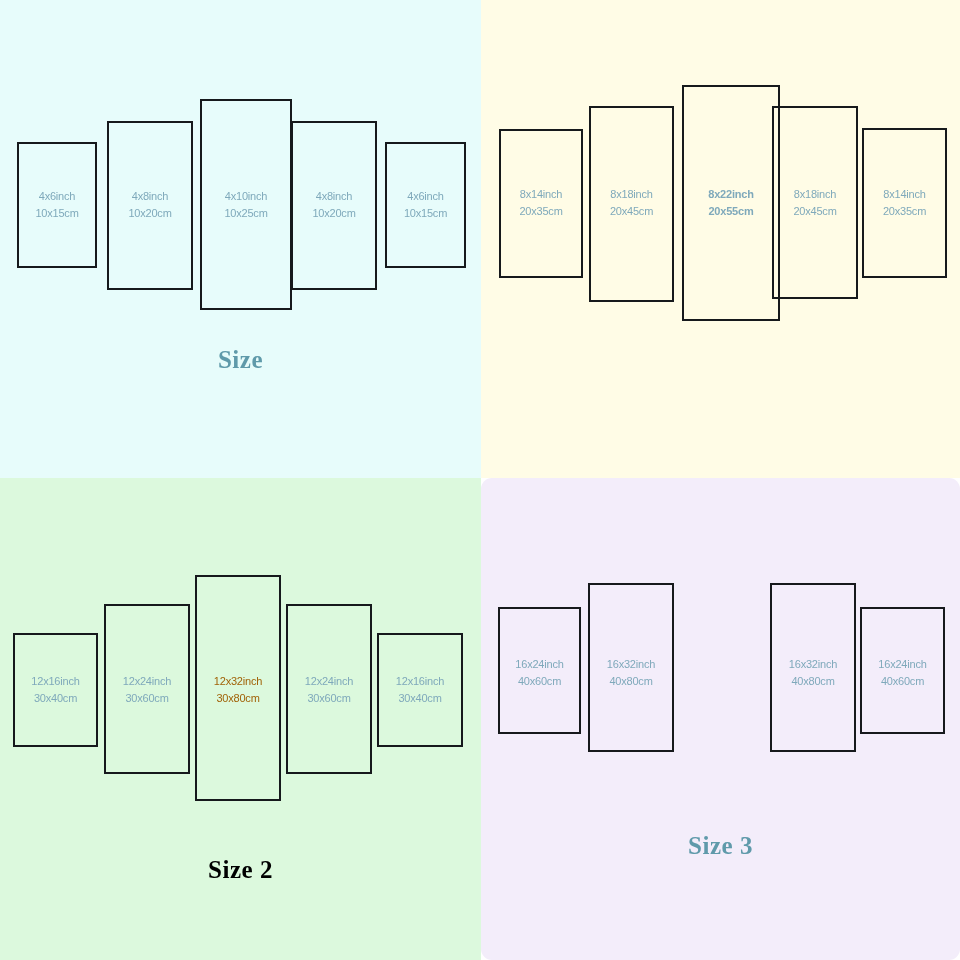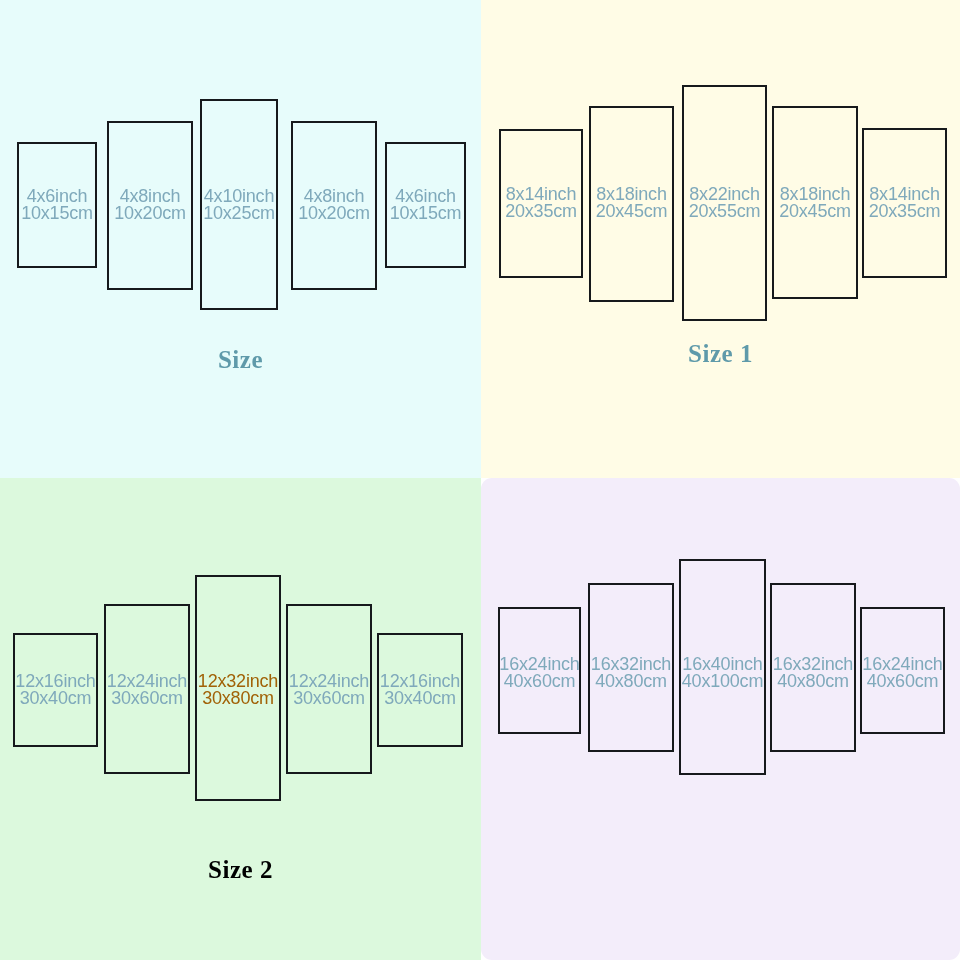--- a/index.html
+++ b/index.html
@@ -37,21 +37,21 @@
     border: 2px solid #16191c;
     background: transparent;
   }
   .panel-label {
     position: absolute;
     left: -6px;
     right: -6px;
     text-align: center;
     color: #7fa9bb;
     font-family: "Liberation Sans", sans-serif;
-    font-size: 18px;
+    font-size: 11px;
     line-height: 17px;
     letter-spacing: -0.2px;
     white-space: nowrap;
   }
   .panel-label .ln { display: block; }
   .quad-title {
     position: absolute;
     left: 0;
     width: 100%;
     text-align: center;
@@ -73,21 +73,21 @@
             <span class="ln">4x6inch</span>
             <span class="ln">10x15cm</span>
           </div>
         </div>
         <div class="panel" style="left: 107px; top: 121px; width: 86px; height: 169px; border-color: rgb(22, 25, 28);">
           <div class="panel-label" style="top: 65px; color: rgb(127, 169, 187);">
             <span class="ln">4x8inch</span>
             <span class="ln">10x20cm</span>
           </div>
         </div>
-        <div class="panel" style="left: 200px; top: 99px; width: 78px; height: 211px; border-color: rgb(22, 25, 28);">
+        <div class="panel" style="left: 200px; top: 99px; width: 92px; height: 211px; border-color: rgb(22, 25, 28);">
           <div class="panel-label" style="top: 87px; color: rgb(127, 169, 187);">
             <span class="ln">4x10inch</span>
             <span class="ln">10x25cm</span>
           </div>
         </div>
         <div class="panel" style="left: 291px; top: 121px; width: 86px; height: 169px; border-color: rgb(22, 25, 28);">
           <div class="panel-label" style="top: 65px; color: rgb(127, 169, 187);">
             <span class="ln">4x8inch</span>
             <span class="ln">10x20cm</span>
           </div>
@@ -108,40 +108,39 @@
             <span class="ln">8x14inch</span>
             <span class="ln">20x35cm</span>
           </div>
         </div>
         <div class="panel" style="left: 108px; top: 106px; width: 85px; height: 196px; border-color: rgb(22, 25, 28);">
           <div class="panel-label" style="top: 78px; color: rgb(127, 169, 187);">
             <span class="ln">8x18inch</span>
             <span class="ln">20x45cm</span>
           </div>
         </div>
-        <div class="panel" style="left: 201px; top: 85px; width: 85px; height: 236px; border-color: rgb(22, 25, 28);">
+        <div class="panel" style="left: 201px; top: 85px; width: 98px; height: 236px; border-color: rgb(22, 25, 28); font-weight: bold;">
           <div class="panel-label" style="top: 99px; color: rgb(127, 169, 187);">
             <span class="ln">8x22inch</span>
             <span class="ln">20x55cm</span>
           </div>
         </div>
         <div class="panel" style="left: 291px; top: 106px; width: 86px; height: 193px; border-color: rgb(22, 25, 28);">
           <div class="panel-label" style="top: 78px; color: rgb(127, 169, 187);">
             <span class="ln">8x18inch</span>
             <span class="ln">20x45cm</span>
           </div>
         </div>
         <div class="panel" style="left: 381px; top: 128px; width: 85px; height: 150px; border-color: rgb(22, 25, 28);">
           <div class="panel-label" style="top: 56px; color: rgb(127, 169, 187);">
             <span class="ln">8x14inch</span>
             <span class="ln">20x35cm</span>
           </div>
         </div>
       </div>
-      <div class="quad-title" style="top: 340px; color: rgb(95, 154, 170);">Size 1</div>
     </div>
     <div class="quadrant q-2" style="background: rgb(220, 249, 221);">
       <div class="panels">
         <div class="panel" style="left: 13px; top: 155px; width: 85px; height: 114px; border-color: rgb(22, 25, 28);">
           <div class="panel-label" style="top: 38px; color: rgb(127, 169, 187);">
             <span class="ln">12x16inch</span>
             <span class="ln">30x40cm</span>
           </div>
         </div>
         <div class="panel" style="left: 104px; top: 126px; width: 86px; height: 170px; border-color: rgb(22, 25, 28);">
@@ -178,33 +177,28 @@
             <span class="ln">16x24inch</span>
             <span class="ln">40x60cm</span>
           </div>
         </div>
         <div class="panel" style="left: 107px; top: 105px; width: 86px; height: 169px; border-color: rgb(22, 25, 28);">
           <div class="panel-label" style="top: 71px; color: rgb(127, 169, 187);">
             <span class="ln">16x32inch</span>
             <span class="ln">40x80cm</span>
           </div>
         </div>
-        <div class="panel" style="left: 198px; top: 81px; width: 87px; height: 216px; border-color: rgb(22, 25, 28);">
-          <div class="panel-label" style="top: 95px; color: rgb(127, 169, 187);">
-            <span class="ln">16x40inch</span>
-            <span class="ln">40x100cm</span>
-          </div>
-        </div>
         <div class="panel" style="left: 289px; top: 105px; width: 86px; height: 169px; border-color: rgb(22, 25, 28);">
           <div class="panel-label" style="top: 71px; color: rgb(127, 169, 187);">
             <span class="ln">16x32inch</span>
             <span class="ln">40x80cm</span>
           </div>
         </div>
         <div class="panel" style="left: 379px; top: 129px; width: 85px; height: 127px; border-color: rgb(22, 25, 28);">
           <div class="panel-label" style="top: 47px; color: rgb(127, 169, 187);">
             <span class="ln">16x24inch</span>
             <span class="ln">40x60cm</span>
           </div>
         </div>
       </div>
+      <div class="quad-title" style="top: 354px; color: rgb(95, 154, 170);">Size 3</div>
     </div>
   </div>
 
 </body></html>

